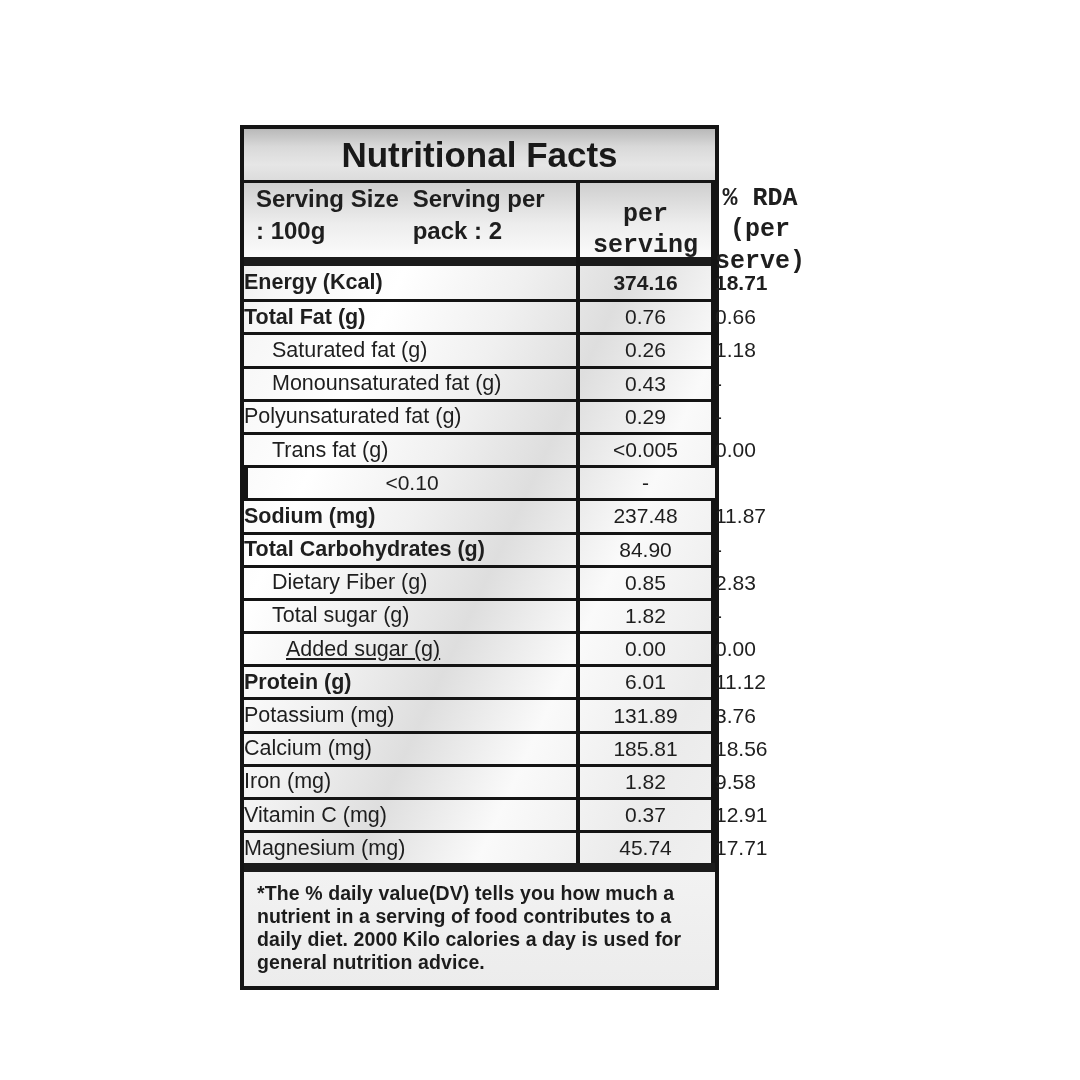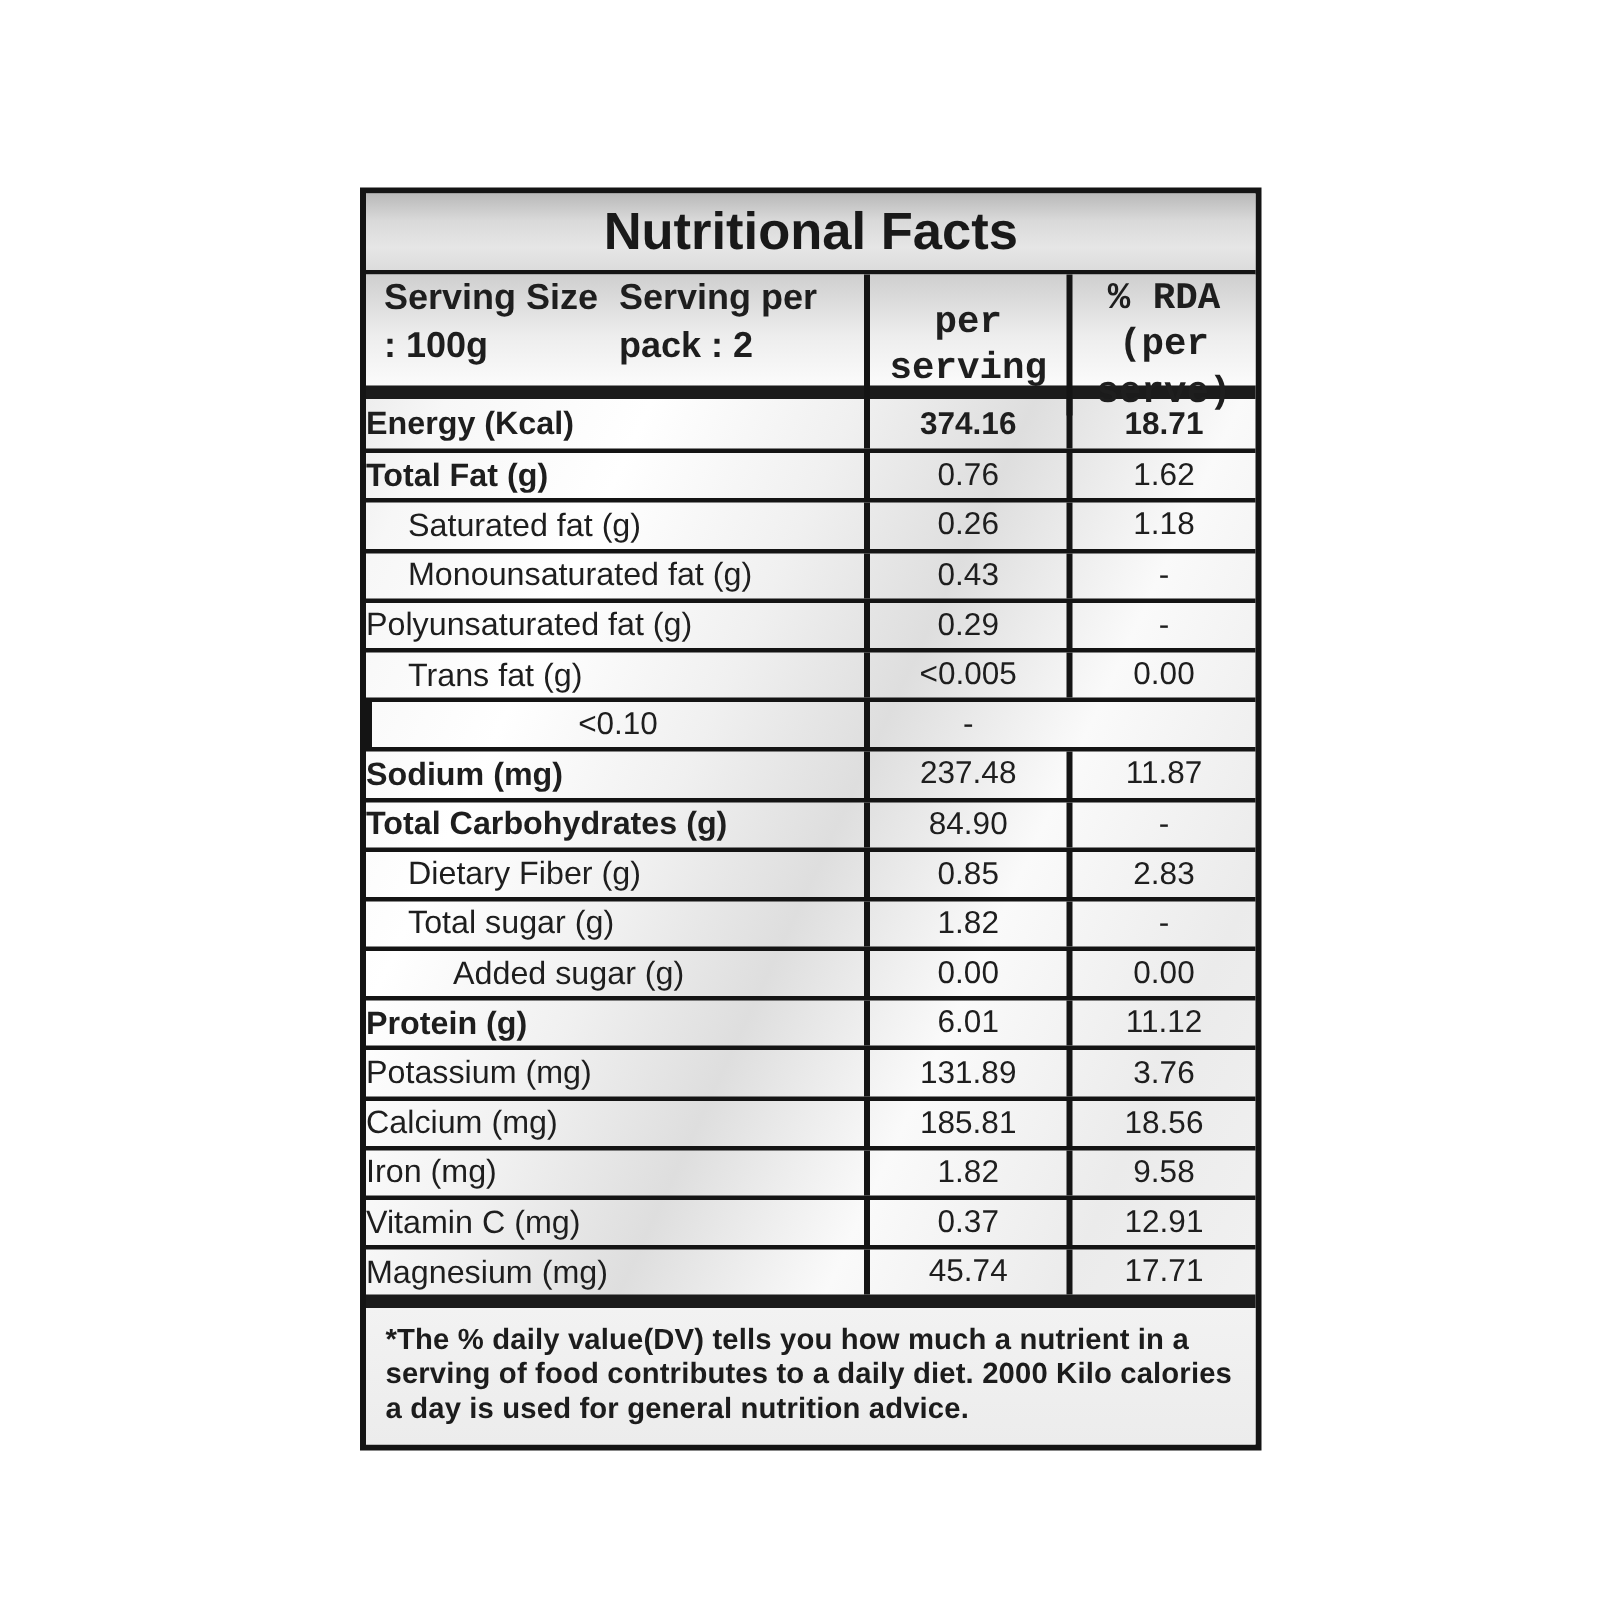--- a/index.html
+++ b/index.html
@@ -15,21 +15,21 @@
     position: relative;
     width: 1080px;
     height: 1080px;
     background: #ffffff;
     overflow: hidden;
   }
   .nf-table {
     position: absolute;
     left: 240px;
     top: 125px;
-    width: 601px;
+    width: 479px;
     box-sizing: border-box;
     border: 4px solid #141414;
     background:
       linear-gradient(115deg,
         #e2e2e2 0%, #f7f7f7 12%, #ffffff 26%,
         #f0f0f0 40%, #dedede 52%, #fafafa 66%,
         #ebebeb 82%, #f3f3f3 100%);
   }
   .nf-grid {
     display: grid;
@@ -85,21 +85,21 @@
   }
   .nf-row:first-child { border-top: none; }
   .nf-label {
     display: flex;
     align-items: center;
     font-size: 21.5px;
     white-space: nowrap;
     overflow: hidden;
   }
   .nf-row.indent-1 .nf-label { padding-left: 28px; }
-  .nf-row.indent-2 .nf-label { padding-left: 58px; }
+  .nf-row.indent-2 .nf-label { padding-left: 42px; text-decoration: underline; }
   .nf-row.bold-label .nf-label { font-weight: 700; }
   .nf-val {
     display: flex;
     align-items: center;
     justify-content: center;
     font-size: 21px;
     border-left: 4px solid #141414;
   }
   .nf-row.bold-values .nf-val { font-weight: 700; }
   
@@ -142,21 +142,21 @@
 
     <div>
         <div class="nf-row nf-grid indent-0 bold-label bold-values">
           <div class="nf-label">Energy (Kcal)</div>
           <div class="nf-val">374.16</div>
           <div class="nf-val">18.71</div>
         </div>
         <div class="nf-row nf-grid indent-0 bold-label">
           <div class="nf-label">Total Fat (g)</div>
           <div class="nf-val">0.76</div>
-          <div class="nf-val">1.62</div>
+          <div class="nf-val">0.66</div>
         </div>
         <div class="nf-row nf-grid indent-1">
           <div class="nf-label">Saturated fat (g)</div>
           <div class="nf-val">0.26</div>
           <div class="nf-val">1.18</div>
         </div>
         <div class="nf-row nf-grid indent-1">
           <div class="nf-label">Monounsaturated fat (g)</div>
           <div class="nf-val">0.43</div>
           <div class="nf-val">-</div>

